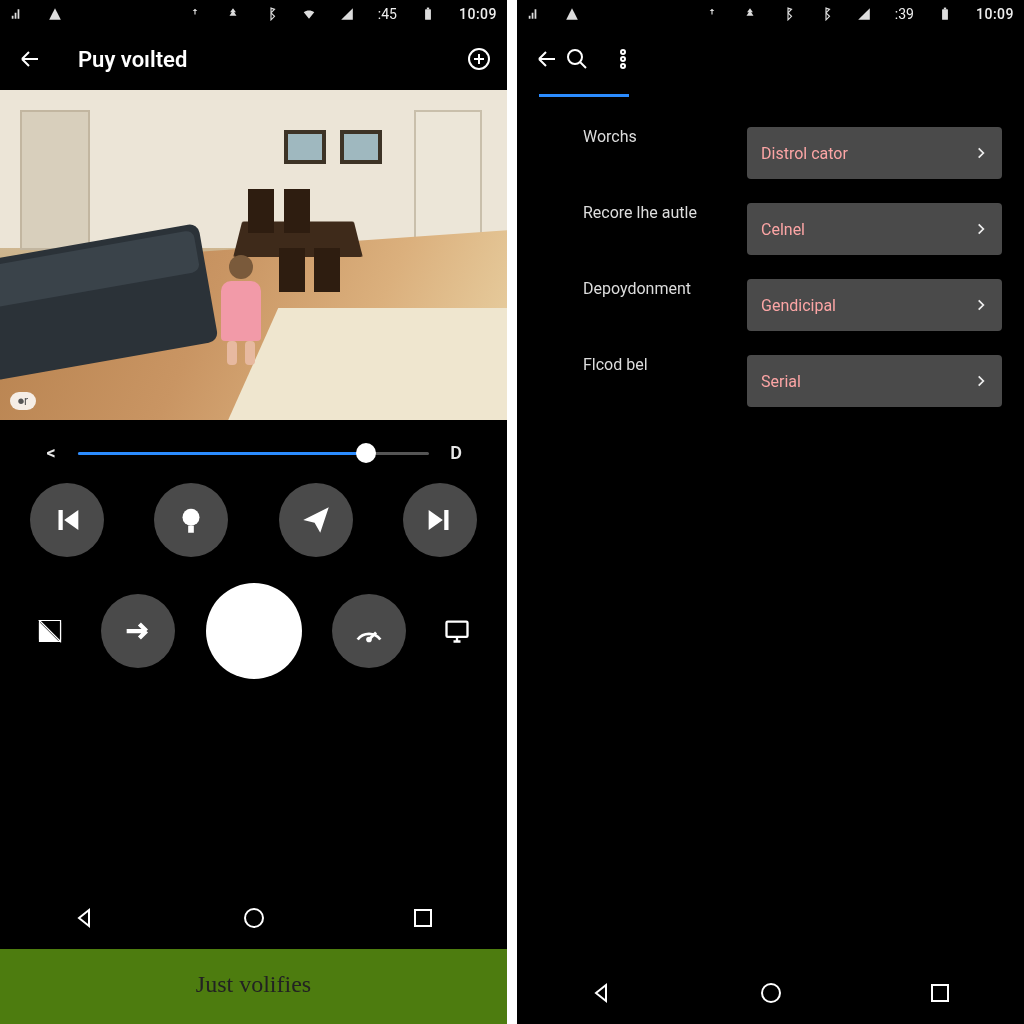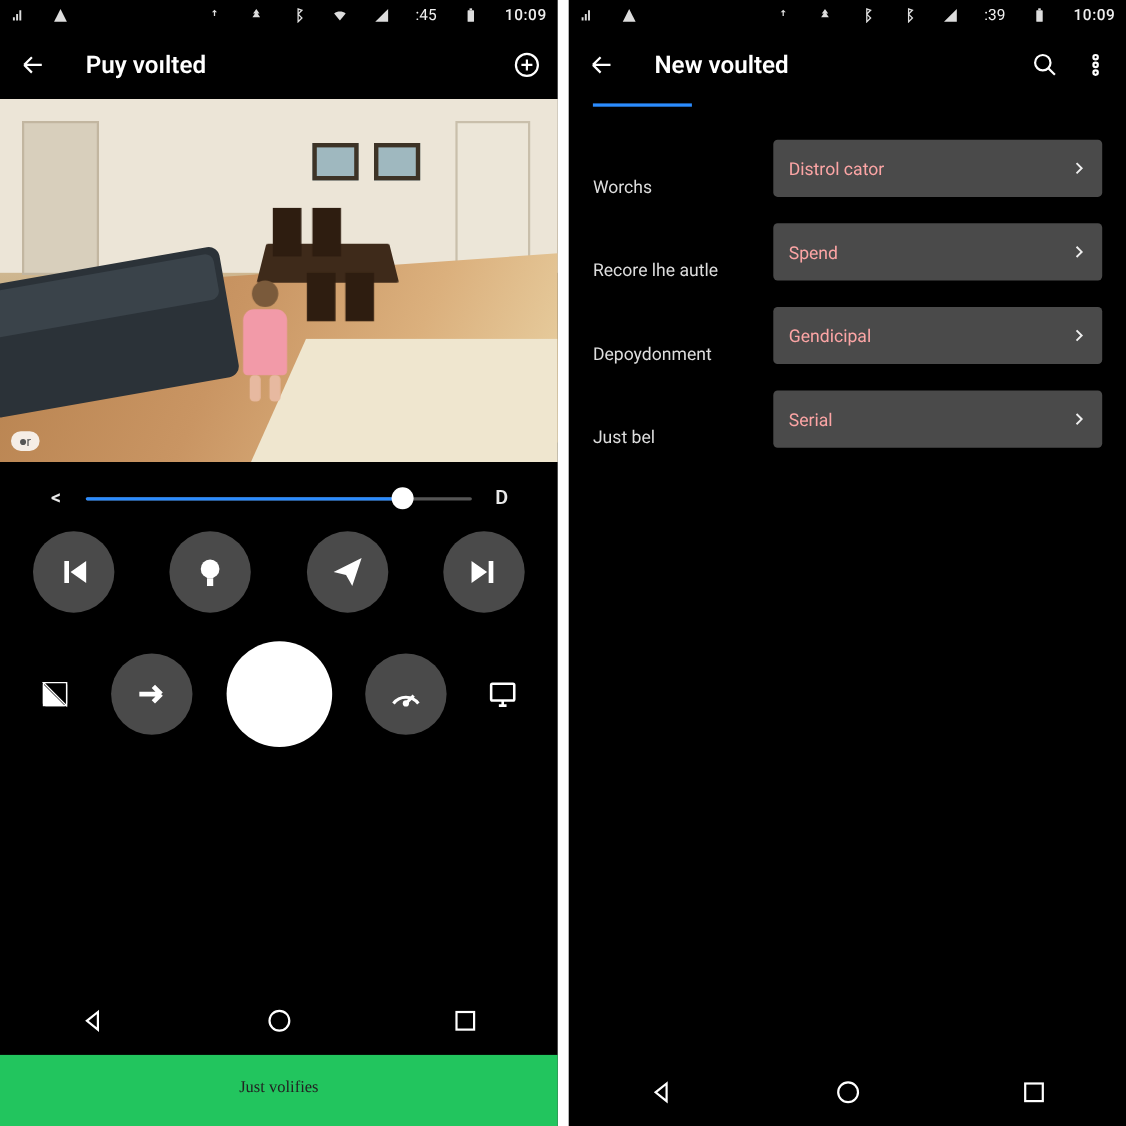--- a/index.html
+++ b/index.html
@@ -86,29 +86,29 @@
 
   
   .navbar {
     height:58px; display:flex; justify-content:space-around; align-items:center;
     margin-top:auto;
   }
   .navbar svg { width:24px; height:24px; stroke:#fff; fill:none; stroke-width:2;}
 
   
   .caption {
-    background:#22c55e; color:#222; text-align:center; font-size:15px;
+    background:#4d7c0f; color:#222; text-align:center; font-size:24px;
     padding: 22px 0 26px; font-family: Georgia, "Times New Roman", serif;
   }
 
   
   .section-title { font-size:20px; padding: 18px 22px 6px; color:#eee; }
   .section-underline { width:90px; height:3px; background:#2b8cff; margin: 4px 0 18px 22px;}
   .setting-row {
-    display:flex; align-items:flex-end; padding: 12px 22px; gap: 14px;
+    display:flex; align-items:flex-start; padding: 12px 22px; gap: 14px; margin-left: 44px;
   }
   .setting-row .label { width:150px; font-size:16px; color:#ddd; }
   .setting-row .picker {
     flex:1; background:#4a4a4a; height:52px; border-radius:4px;
     display:flex; align-items:center; justify-content:space-between;
     padding: 0 14px; font-size:16px; color:#fca5a5;
   }
   .setting-row .picker svg { width:14px; height:14px; stroke:#eee; fill:none; stroke-width:3;}
 
 </style>
@@ -310,21 +310,20 @@
         <span class="clock">10:09</span>
       </div>
     </div>
 
     <div class="appbar">
       <div class="back">
         <svg viewBox="0 0 24 24">
             <path d="M20 12H4m0 0l7-7M4 12l7 7"></path>
           </svg>
       </div>
-      <div class="title">New voulted</div>
       <div class="actions">
         <div class="iconbtn">
           <svg viewBox="0 0 24 24">
               <circle cx="10" cy="10" r="7"></circle>
               <path d="M21 21l-6-6"></path>
             </svg>
         </div>
         <div class="iconbtn">
           <svg viewBox="0 0 24 24" fill="#fff" stroke="none">
               <circle cx="12" cy="5" r="2"></circle>
@@ -343,37 +342,37 @@
           <div class="picker">
             <span>Distrol cator</span>
             <svg viewBox="0 0 24 24">
               <path d="M8 4l8 8-8 8"></path>
             </svg>
           </div>
         </div>
         <div class="setting-row">
           <div class="label">Recore lhe autle</div>
           <div class="picker">
-            <span>Spend</span>
+            <span>Celnel</span>
             <svg viewBox="0 0 24 24">
               <path d="M8 4l8 8-8 8"></path>
             </svg>
           </div>
         </div>
         <div class="setting-row">
           <div class="label">Depoydonment</div>
           <div class="picker">
             <span>Gendicipal</span>
             <svg viewBox="0 0 24 24">
               <path d="M8 4l8 8-8 8"></path>
             </svg>
           </div>
         </div>
         <div class="setting-row">
-          <div class="label">Just bel</div>
+          <div class="label">Flcod bel</div>
           <div class="picker">
             <span>Serial</span>
             <svg viewBox="0 0 24 24">
               <path d="M8 4l8 8-8 8"></path>
             </svg>
           </div>
         </div>
       </div>
 
     <div class="navbar" style="margin-top:auto;">

